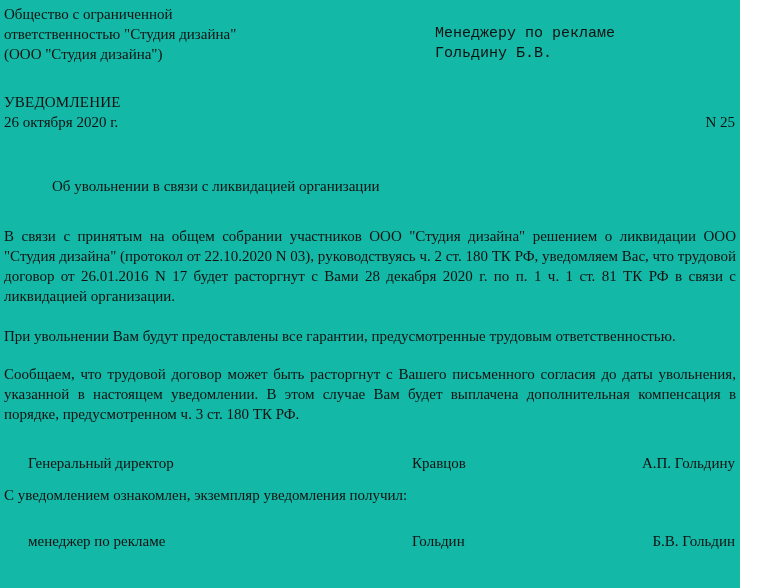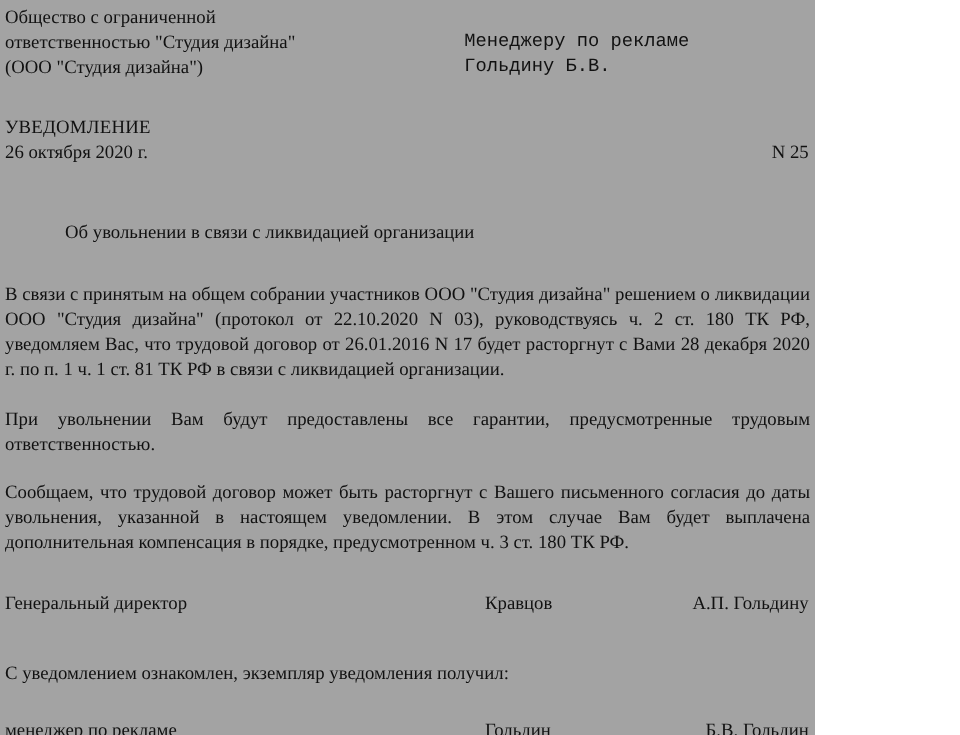--- a/index.html
+++ b/index.html
@@ -11,25 +11,25 @@
   body {
     width: 768px;
     height: 588px;
     overflow: hidden;
     font-family: "Liberation Serif", "DejaVu Serif", serif;
     color: #111111;
     -webkit-font-smoothing: antialiased;
   }
   .page {
     position: relative;
-    width: 652px;
+    width: 740px;
     height: 588px;
     box-sizing: border-box;
     padding: 0 4px 0 4px;
-    background: #a3a3a3;
+    background: #14b8a6;
   }
 
   
   .header {
     display: flex;
     justify-content: space-between;
     align-items: flex-start;
     padding-top: 4px;
   }
   .org-block {
@@ -97,38 +97,39 @@
 
   
   .sig-block {
     margin-top: 29px;
   }
   .sig-row {
     display: flex;
     align-items: flex-start;
     font-size: 15px;
     line-height: 20px;
+    margin-left: 24px;
   }
   .sig-role {
     width: 384px;
     flex: 0 0 384px;
   }
   .sig-mark {
     flex: 1 1 auto;
     font-size: 15px;
   }
   .sig-name {
     flex: 0 0 auto;
     text-align: right;
     padding-right: 1px;
     white-space: nowrap;
   }
 
   .ack-line {
-    margin-top: 36px;
+    margin-top: 12px;
     font-size: 15px;
     line-height: 20px;
   }
   .sig-block-2 {
     margin-top: 26px;
   }
 
   .final-date {
     margin-top: 33px;
     text-align: center;

